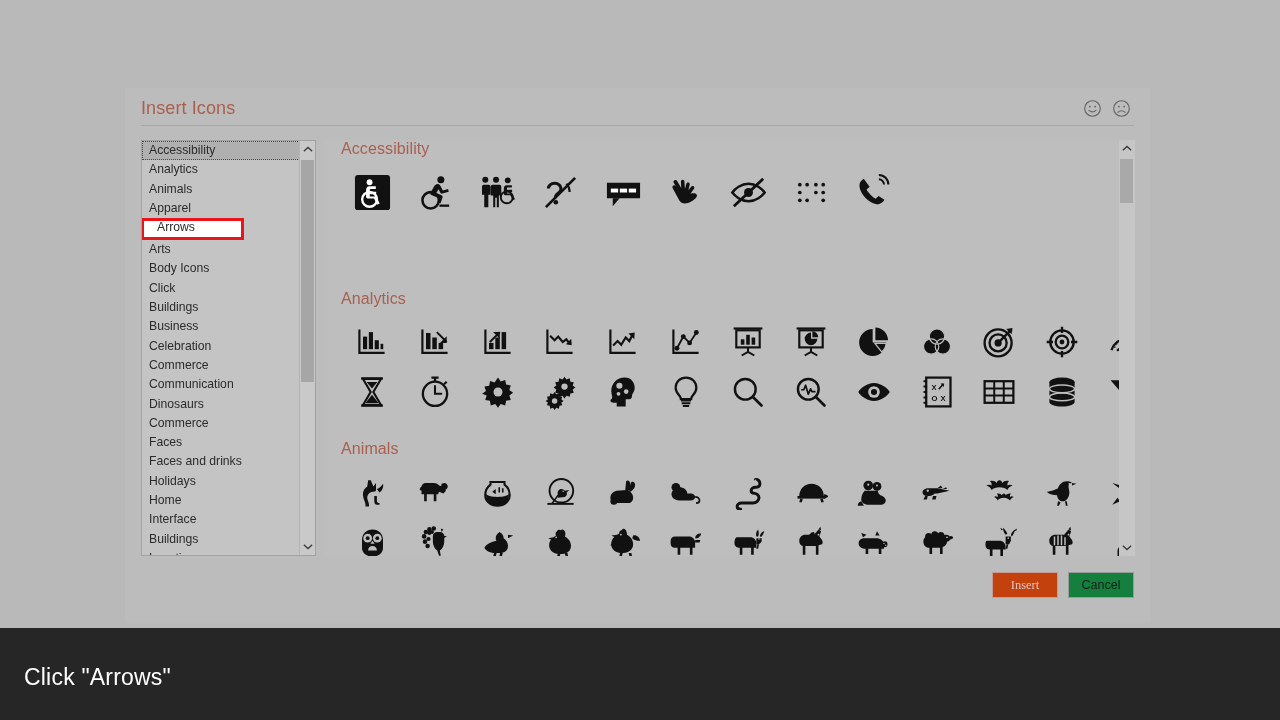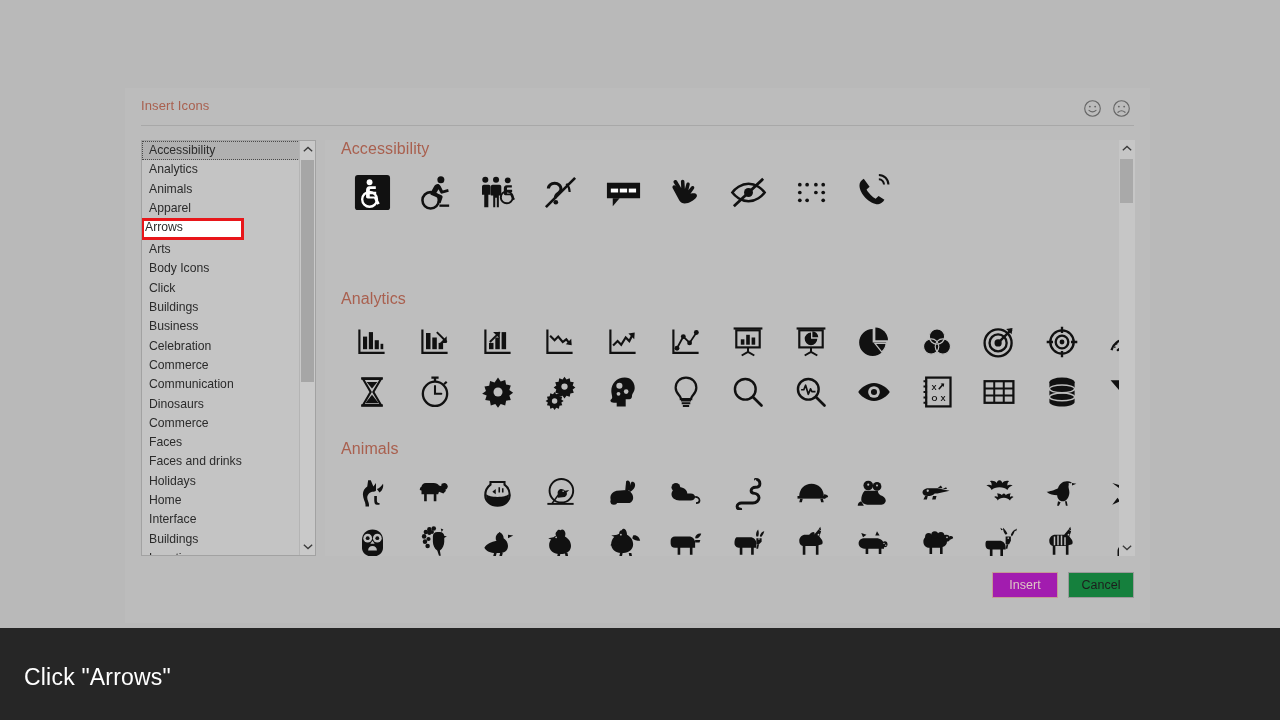--- a/index.html
+++ b/index.html
@@ -29,21 +29,21 @@
   #dialog-header {
     position: absolute;
     left: 0; top: 0;
     width: 100%;
     height: 40px;
   }
   #dialog-title {
     position: absolute;
     left: 16px;
     top: 10px;
-    font-size: 13px;
+    font-size: 18px;
     color: #a9604f;
     letter-spacing: .1px;
     white-space: nowrap;
   }
   #header-rule {
     position: absolute;
     left: 16px;
     top: 37px;
     width: 993px;
     height: 1px;
@@ -99,21 +99,21 @@
     outline: 1px dotted #4a4a4a;
     outline-offset: -1px;
   }
   .cat-item.highlighted {
     background: #ffffff;
     border: 3px solid #e8161a;
     box-sizing: border-box;
     line-height: 13.5px;
     margin-left: -1px;
     width: 103px;
-    padding-left: 1px;
+    padding-left: 13px;
     position: relative;
     z-index: 4;
     height: 22px;
   }
 
   
   #sidebar-scroll {
     position: absolute;
     right: 0; top: 0;
     width: 16px;
@@ -226,23 +226,24 @@
     height: 26px;
     font-size: 12.5px;
     font-family: "Liberation Sans", sans-serif;
     display: flex;
     align-items: center;
     justify-content: center;
     box-sizing: border-box;
     cursor: pointer;
   }
   #insert-button {
-    background: #a21caf;
+    background: #c2410c;
     border: 1px solid #c49b96;
     color: #ddc7c4;
+    font-family: Liberation Serif, serif;
   }
   #cancel-button {
     background: #15803d;
     border: 1px solid #9a9a9a;
     color: #1d1d1d;
   }
 
   
   #caption-bar {
     position: absolute;

